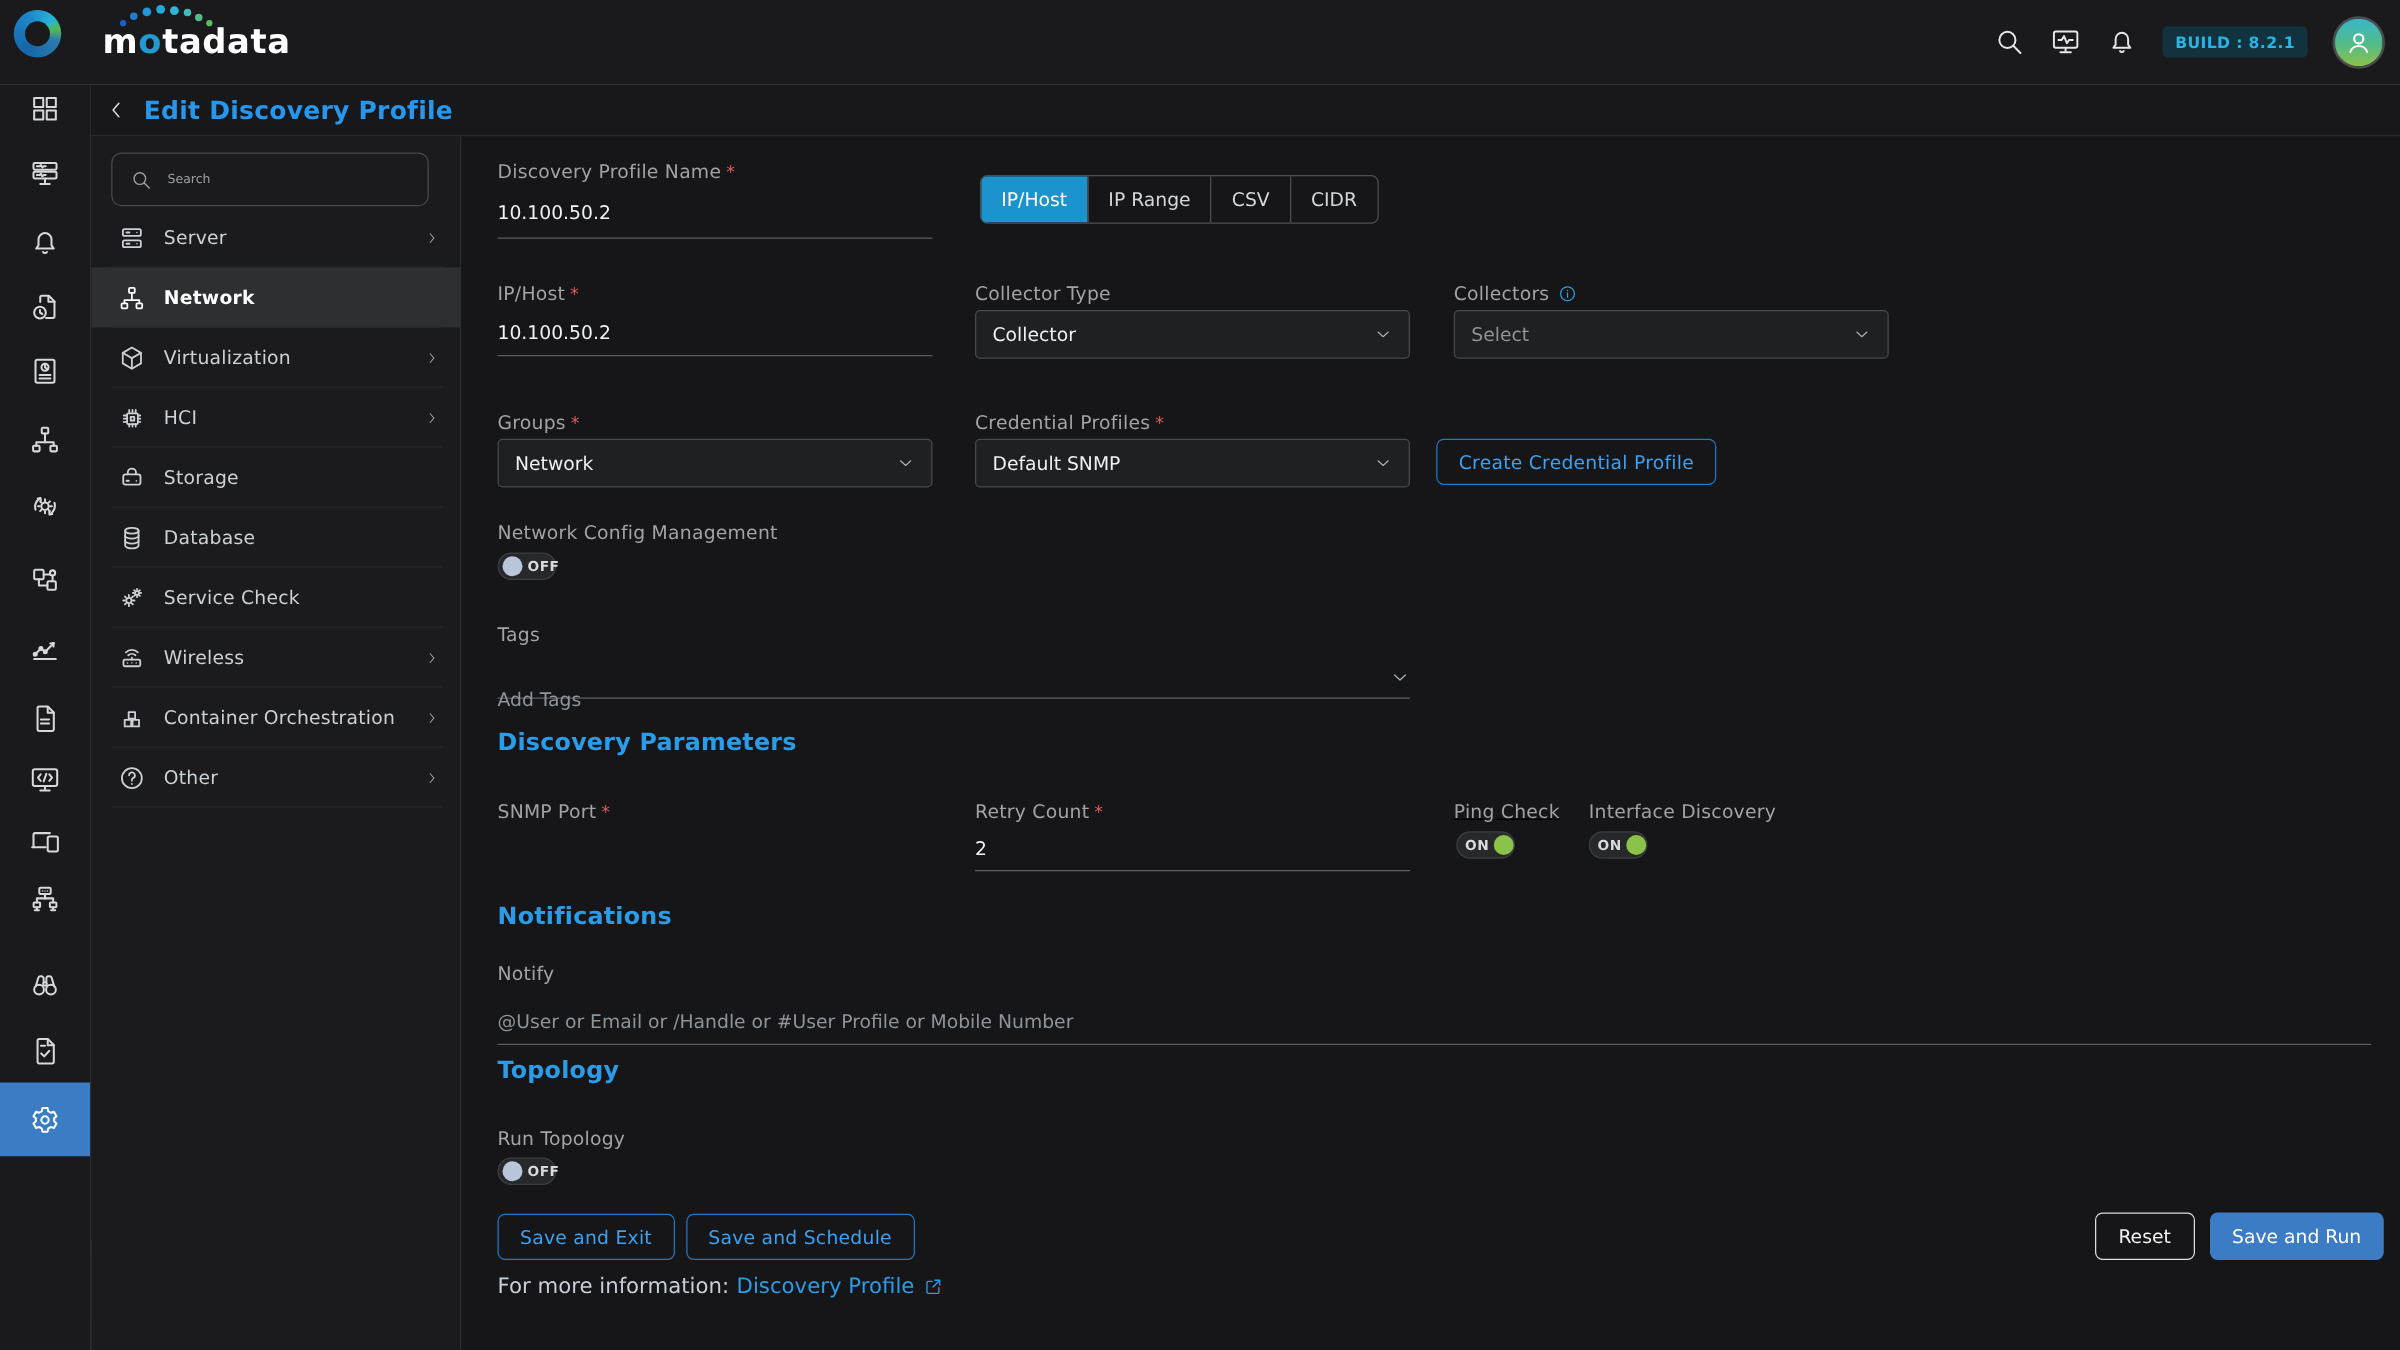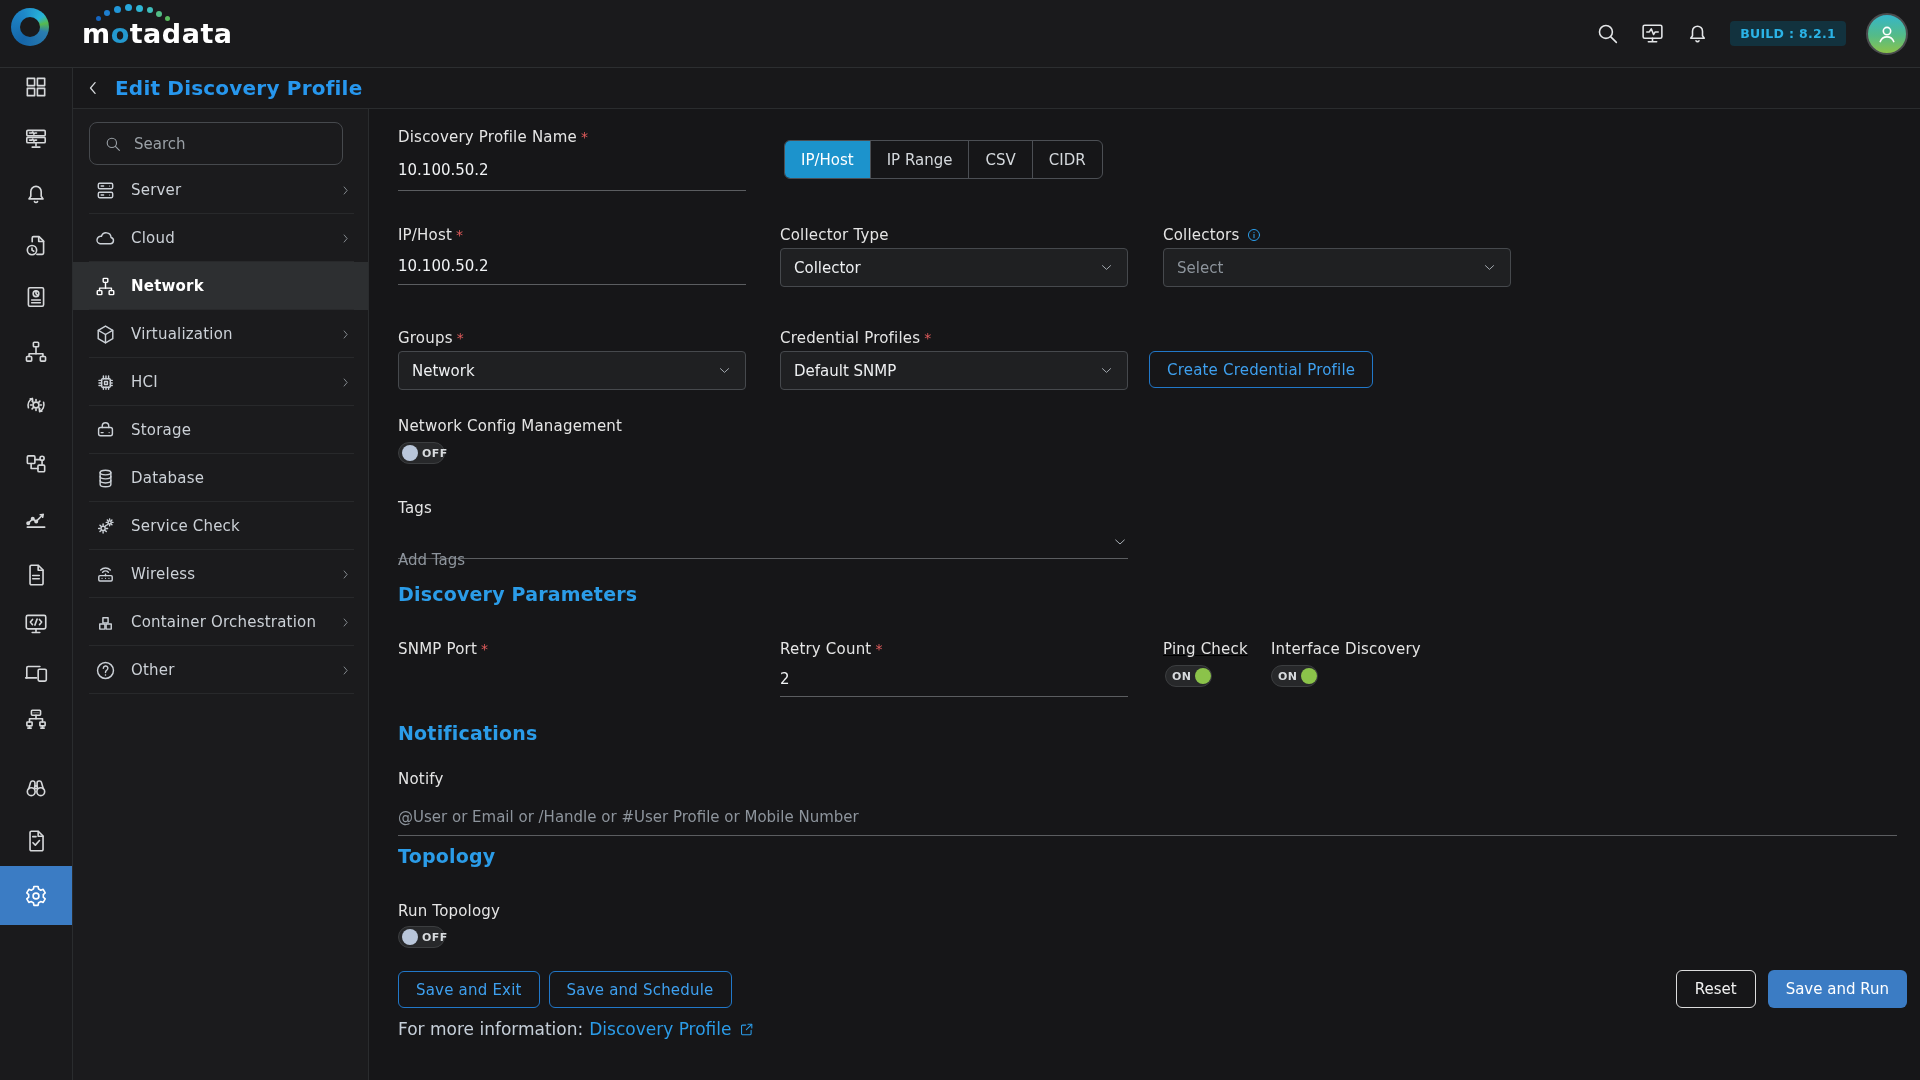--- a/index.html
+++ b/index.html
@@ -58,37 +58,37 @@
     background:#2e7c58;opacity:.78;}
 
   
   .sidebar{position:absolute;left:73px;top:109px;width:295px;height:971px;background:#1b1b1d;
     border-right:1px solid #2a2c2e;z-index:2;}
   .side-search{position:absolute;left:16px;top:13px;width:252px;height:41px;border:1px solid #46494d;
     border-radius:8px;display:flex;align-items:center;background:transparent;}
   .side-search .s-ic{width:18px;height:18px;color:#9aa0a6;margin-left:14px;}
   .side-search .s-ic svg{width:100%;height:100%;}
   .side-search input{flex:1;background:transparent;border:none;outline:none;color:#dfe2e5;
-    font-size:15px;margin-left:10px;font-family:inherit;}
+    font-size:10px;margin-left:10px;font-family:inherit;}
   .side-search input::placeholder{color:#9aa0a6;}
   .side-nav{position:absolute;left:0;top:57px;width:295px;}
   .side-item{position:relative;height:48px;display:flex;align-items:center;cursor:pointer;color:#ccd1d7;}
   .side-item::after{content:"";position:absolute;left:16px;right:14px;bottom:0;border-bottom:1px solid #28292b;}
   .side-item .si-ic{width:23px;height:23px;margin-left:21px;flex:0 0 auto;}
   .side-item .si-ic svg{width:100%;height:100%;}
   .side-item .si-label{margin-left:14px;font-size:15px;letter-spacing:.2px;}
   .side-item .si-chev{margin-left:auto;margin-right:16px;width:13px;height:13px;color:#9aa0a6;}
   .side-item .si-chev svg{width:100%;height:100%;}
   .side-item.active{background:#2d2f31;color:#ffffff;}
   .side-item.active .si-label{font-weight:bold;}
 
   
   .main{position:absolute;left:369px;top:109px;width:1551px;height:971px;background:#161618;z-index:1;}
   .abs{position:absolute;}
-  .f-label{font-size:15px;color:#e5e5e5;letter-spacing:.2px;}
+  .f-label{font-size:15px;color:#a3a3a3;letter-spacing:.2px;}
   .req{color:#e25c5c;margin-left:4px;font-size:14px;}
   .f-value{font-size:15px;color:#f0f2f4;margin-top:36px;}
   .uline{border-bottom:1px solid #5b5d60;}
   .placeholder{color:#8d949c;}
   .section-h{font-size:19px;font-weight:bold;color:#2b9ce8;letter-spacing:.2px;}
 
   .tabs{display:inline-flex;border:1px solid #4c4f54;border-radius:6px;overflow:hidden;height:37px;}
   .tab{display:flex;align-items:center;padding:0 16px;font-size:15px;color:#d4d8dc;cursor:pointer;
     border-left:1px solid #4c4f54;background:transparent;font-family:inherit;border-top:none;border-bottom:none;border-right:none;}
   .tab:first-child{border-left:none;}
@@ -398,33 +398,20 @@
               <circle cx="16.2" cy="16.7" r="0.6" fill="currentColor" stroke="none"></circle>
             </svg>
           </span>
           <span class="si-label">Server</span>
           <span class="si-chev">
             <svg viewBox="0 0 24 24" fill="none" stroke="currentColor" stroke-width="1.5" stroke-linecap="round" stroke-linejoin="round" style="width:100%;height:100%;display:block">
               <polyline points="9.5,5.5 15,12 9.5,18.5"></polyline>
             </svg>
           </span>
         </div>
-        <div class="side-item">
-          <span class="si-ic">
-            <svg viewBox="0 0 24 24" fill="none" stroke="currentColor" stroke-width="1.5" stroke-linecap="round" stroke-linejoin="round" style="width:100%;height:100%;display:block">
-              <path d="M6.3 17.5h10.9a3.3 3.3 0 0 0 .6-6.5 5.1 5.1 0 0 0-10-1.2 3.6 3.6 0 0 0-1.5 7.7z"></path>
-            </svg>
-          </span>
-          <span class="si-label">Cloud</span>
-          <span class="si-chev">
-            <svg viewBox="0 0 24 24" fill="none" stroke="currentColor" stroke-width="1.5" stroke-linecap="round" stroke-linejoin="round" style="width:100%;height:100%;display:block">
-              <polyline points="9.5,5.5 15,12 9.5,18.5"></polyline>
-            </svg>
-          </span>
-        </div>
         <div class="side-item active">
           <span class="si-ic">
             <svg viewBox="0 0 24 24" fill="none" stroke="currentColor" stroke-width="1.5" stroke-linecap="round" stroke-linejoin="round" style="width:100%;height:100%;display:block">
               <rect x="9.6" y="3.5" width="4.8" height="4.2" rx="0.8"></rect>
               <rect x="3.4" y="16.3" width="4.8" height="4.2" rx="0.8"></rect>
               <rect x="15.8" y="16.3" width="4.8" height="4.2" rx="0.8"></rect>
               <line x1="12" y1="7.7" x2="12" y2="13.7"></line>
               <polyline points="5.8,16.3 5.8,13.7 18.2,13.7 18.2,16.3"></polyline>
             </svg>
           </span>

